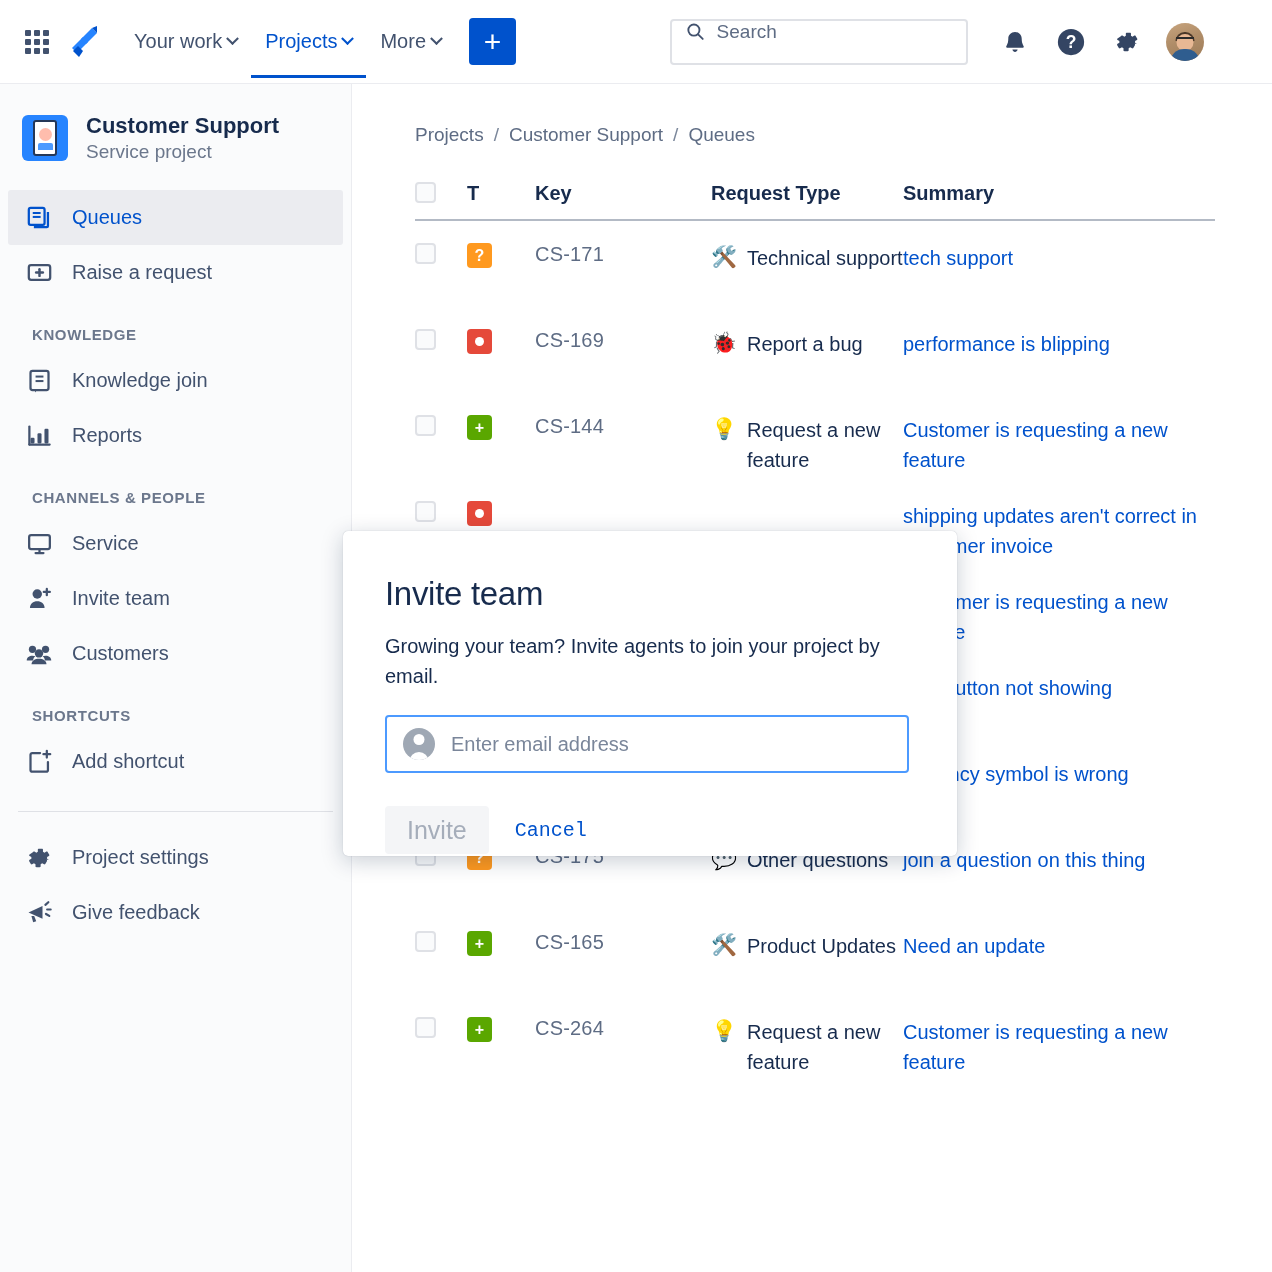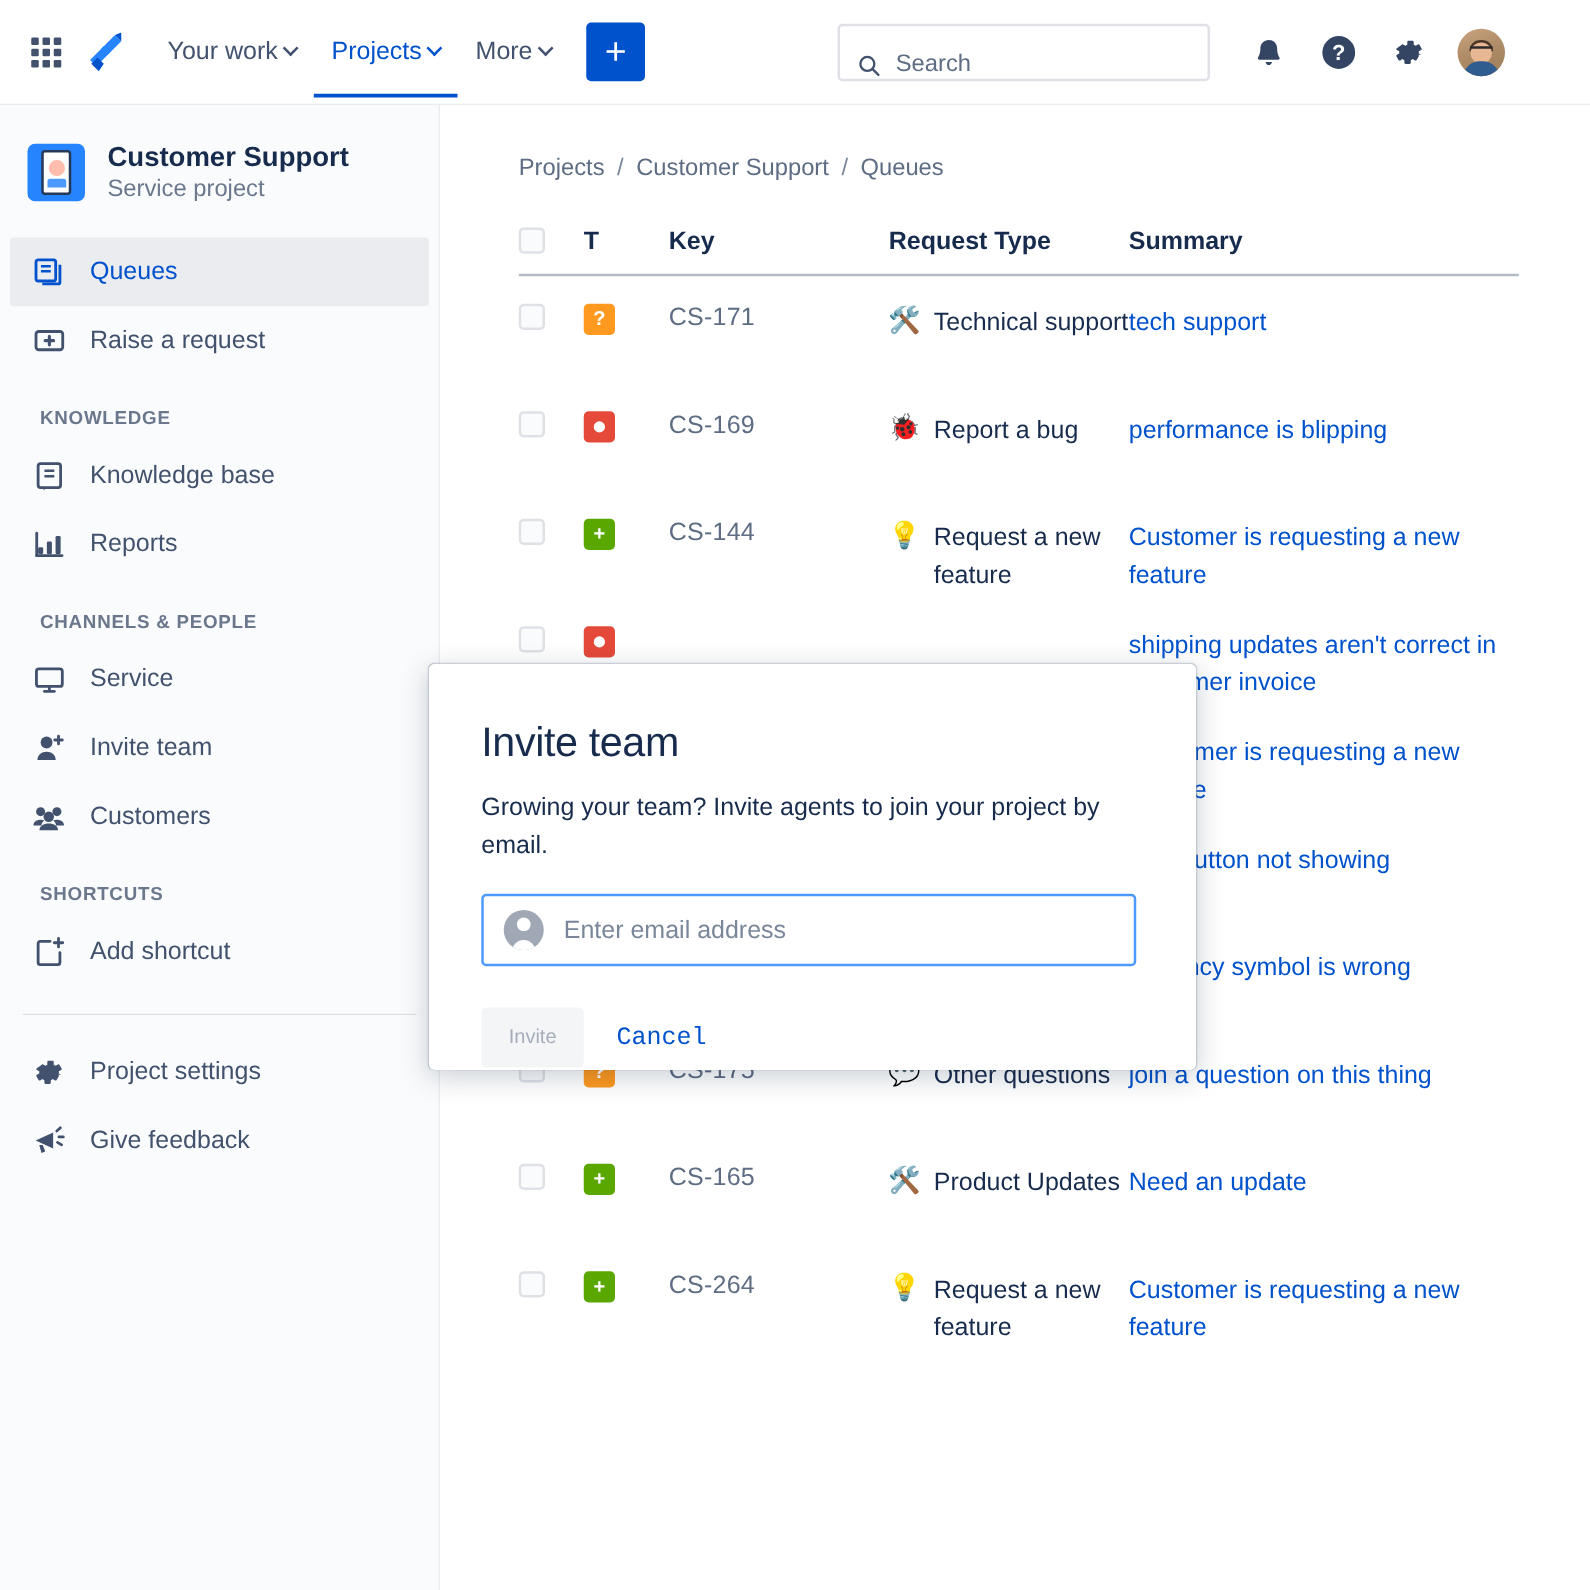--- a/index.html
+++ b/index.html
@@ -50,21 +50,21 @@
     width: 47px; height: 47px;
     background: #0052cc; border-radius: 4px;
     display: flex; align-items: center; justify-content: center;
     color: #fff; font-size: 30px; font-weight: 300; cursor: pointer;
     line-height: 1;
   }
   .search-wrap {
     margin-left: 154px;
     width: 298px; height: 46px;
     border: 2px solid #dfe1e6; border-radius: 4px;
-    display: flex; align-items: flex-end; gap: 12px;
+    display: flex; align-items: flex-start; gap: 12px;
     padding: 0 14px; background: #fff; cursor: text;
   }
   .search-wrap input {
     border: none; outline: none; font-size: 19px;
     color: #42526e; background: transparent; width: 100%;
     font-family: "Liberation Sans", sans-serif;
   }
   .search-wrap input::placeholder { color: #5e6c84; }
   .topicons { display: flex; align-items: center; gap: 22px; margin-left: 30px; }
   .topicon { width: 34px; height: 34px; display: flex; align-items: center; justify-content: center; cursor: pointer; }
@@ -219,21 +219,21 @@
   .email-field input {
     border: none; outline: none; font-size: 20px; color: #172b4d;
     background: transparent; width: 100%;
     font-family: "Liberation Sans", sans-serif;
   }
   .email-field input::placeholder { color: #7a869a; }
   .modal-actions { display: flex; align-items: center; gap: 12px; margin-top: 33px; }
   .btn-invite {
     height: 48px; padding: 0 22px; border-radius: 4px;
     background: #f4f5f7; color: #a5adba; border: none;
-    font-size: 16px; cursor: default;
+    font-size: 25px; cursor: default;
     font-family: "Liberation Sans", sans-serif;
   }
   .btn-cancel {
     height: 48px; padding: 0 14px; border-radius: 4px;
     background: transparent; color: #0052cc; border: none;
     font-size: 20px; font-weight: 500; cursor: pointer;
     font-family: Liberation Mono, monospace;
   }
 </style>
 </head>
@@ -351,21 +351,21 @@
     <div class="side-section">KNOWLEDGE</div>
     <div class="side-item">
       <span class="side-icon">
         <svg width="27" height="27" viewBox="0 0 24 24">
           <rect x="4" y="3.5" width="16" height="17" rx="1.8" fill="none" stroke="#42526e" stroke-width="2"></rect>
           <line x1="8.5" y1="8.5" x2="15.5" y2="8.5" stroke="#42526e" stroke-width="1.8"></line>
           <line x1="8.5" y1="12.5" x2="15.5" y2="12.5" stroke="#42526e" stroke-width="1.8"></line>
           <path d="M8 20.5v2.2l1.8-2.2z" fill="#42526e"></path>
         </svg>
       </span>
-      <span>Knowledge base</span>
+      <span>Knowledge join</span>
     </div>
     <div class="side-item">
       <span class="side-icon">
         <svg width="27" height="27" viewBox="0 0 24 24">
           <rect x="4" y="14" width="3.6" height="5" rx="1" fill="#42526e"></rect>
           <rect x="10.2" y="10" width="3.6" height="9" rx="1" fill="#42526e"></rect>
           <rect x="16.4" y="6" width="3.6" height="13" rx="1" fill="#42526e"></rect>
           <line x1="3" y1="4" x2="3" y2="20" stroke="#42526e" stroke-width="2" stroke-linecap="round"></line>
           <line x1="3" y1="20" x2="21" y2="20" stroke="#42526e" stroke-width="2" stroke-linecap="round"></line>
         </svg>

